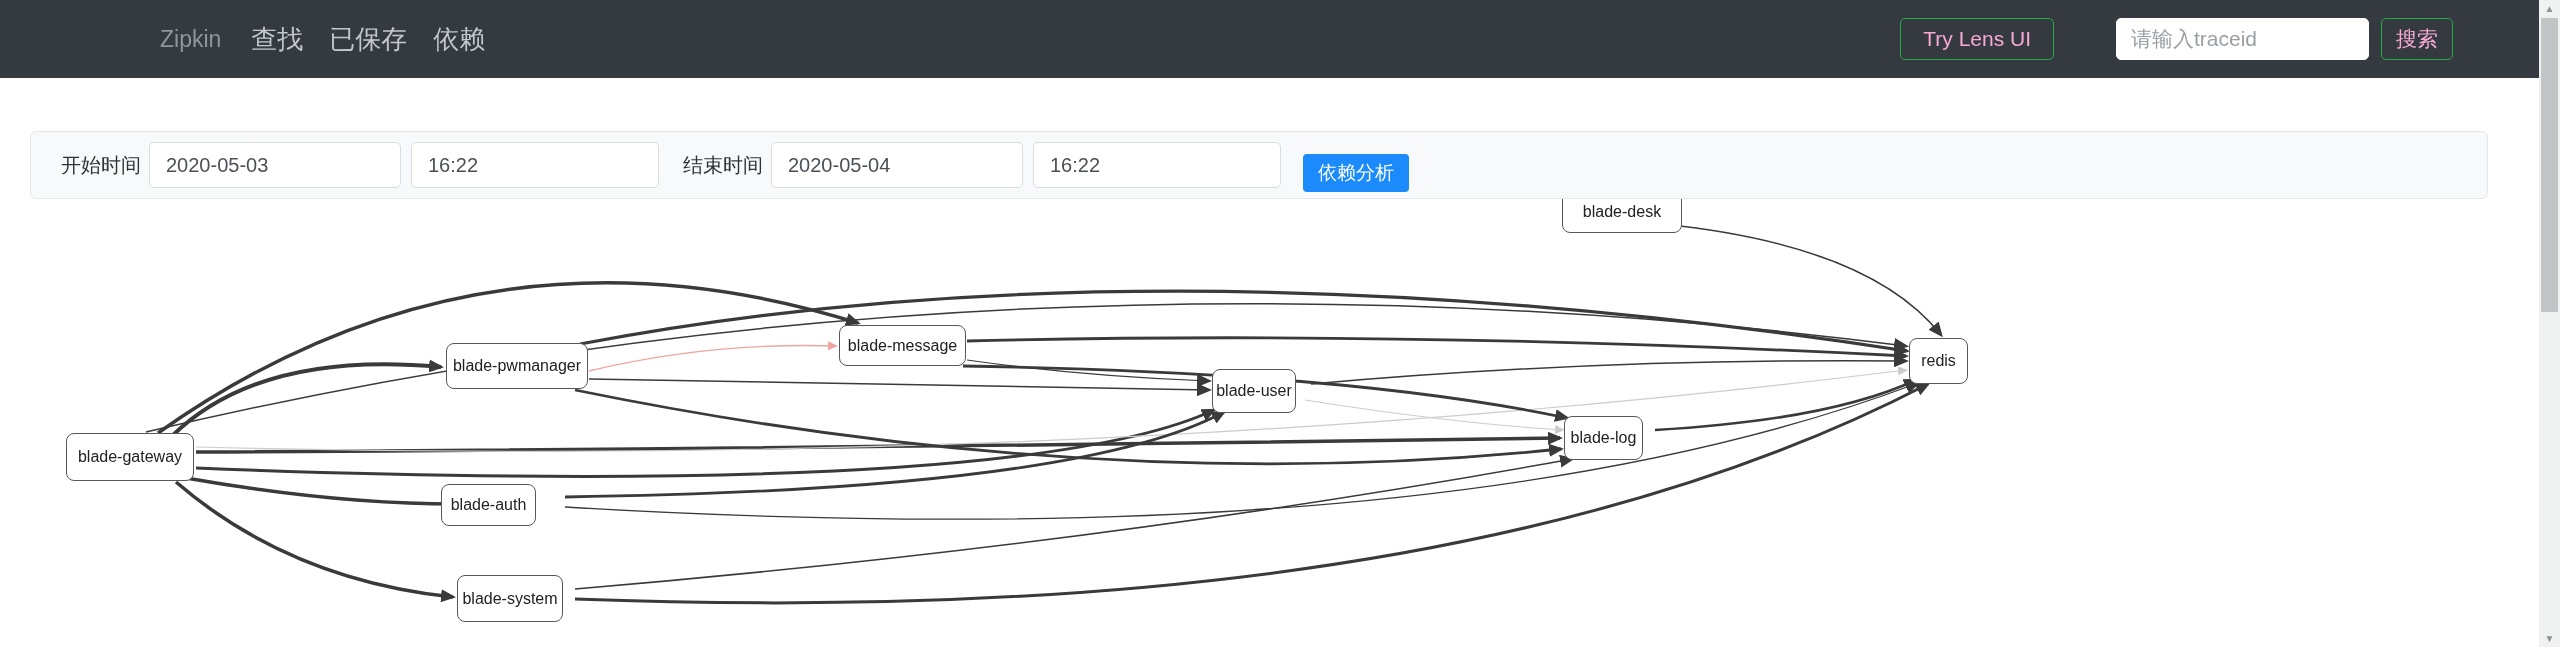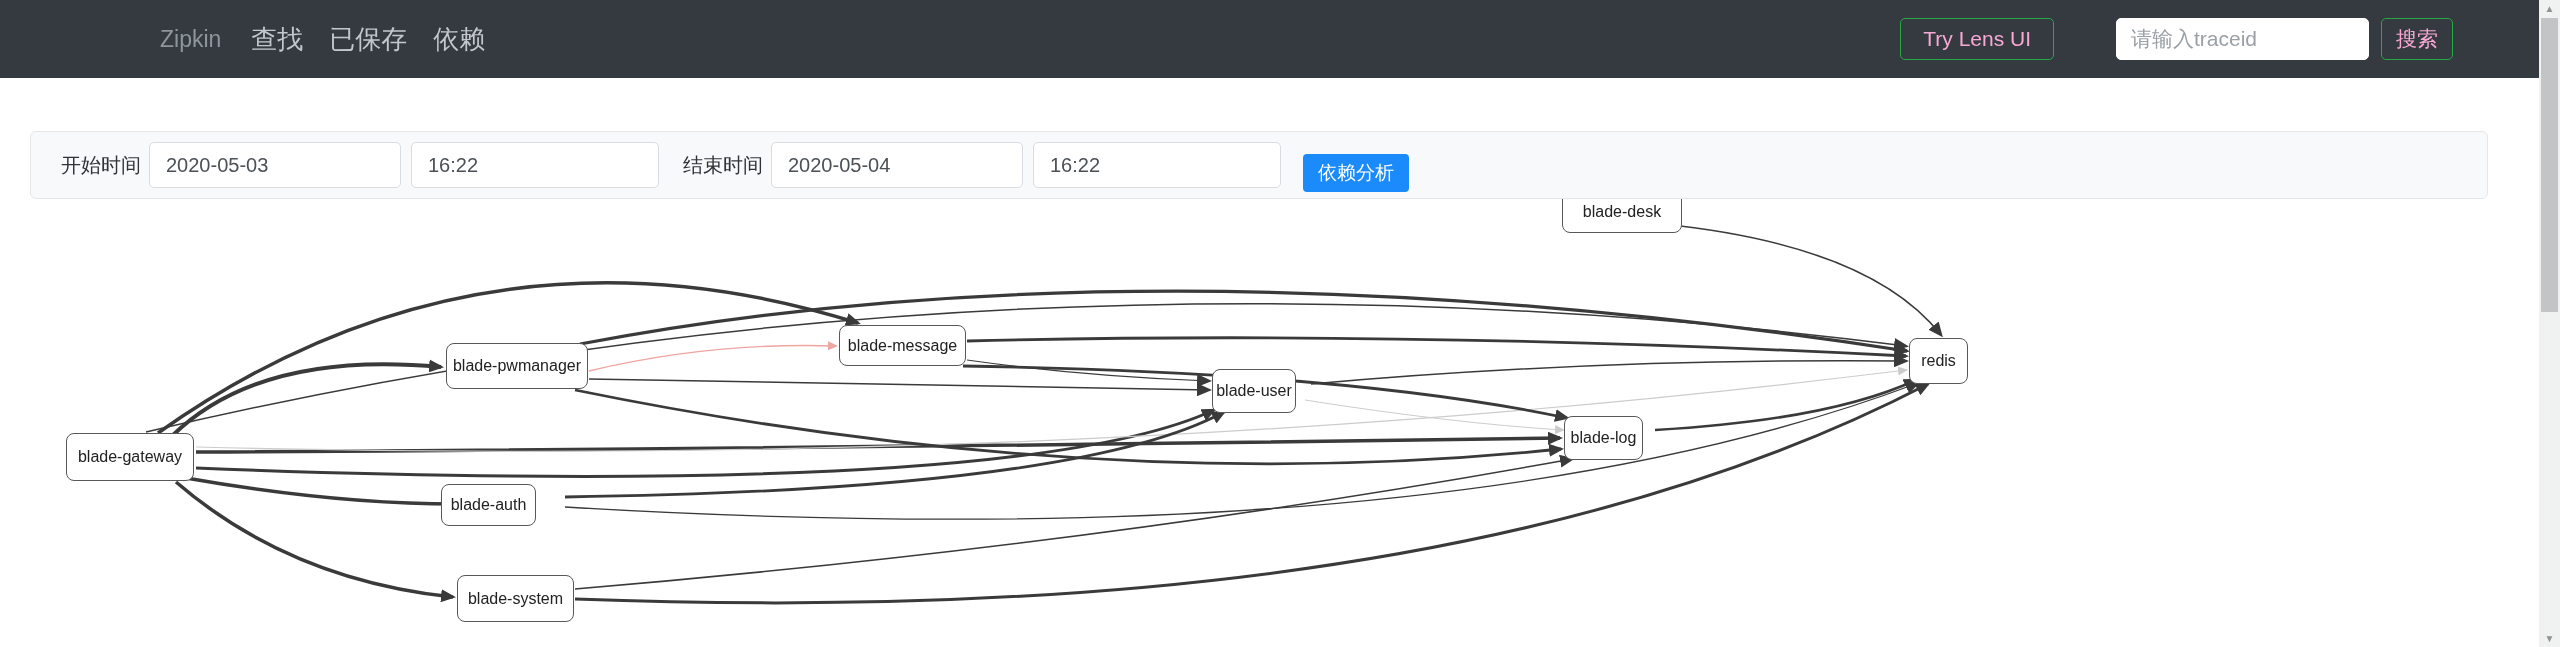--- a/index.html
+++ b/index.html
@@ -123,21 +123,21 @@
         <path d="M1655,430 Q1830,420 1916,380" fill="none" stroke="#3a3a3a" stroke-width="2.5" marker-end="url(#arrow-dark)"></path>
       </g>
   </svg>
   <div id="node-layer">
       <div class="gnode" style="left: 66px; top: 433px; width: 128px; height: 48px;">blade-gateway</div>
       <div class="gnode" style="left: 446px; top: 343px; width: 142px; height: 46px;">blade-pwmanager</div>
       <div class="gnode" style="left: 839px; top: 325px; width: 127px; height: 41px;">blade-message</div>
       <div class="gnode" style="left: 1212px; top: 369px; width: 84px; height: 44px;">blade-user</div>
       <div class="gnode" style="left: 1564px; top: 416px; width: 79px; height: 44px;">blade-log</div>
       <div class="gnode" style="left: 441px; top: 484px; width: 95px; height: 42px;">blade-auth</div>
-      <div class="gnode" style="left: 457px; top: 575px; width: 117px; height: 47px;">blade-system</div>
+      <div class="gnode" style="left: 457px; top: 575px; width: 106px; height: 47px;">blade-system</div>
       <div class="gnode" style="left: 1562px; top: 190px; width: 120px; height: 43px;">blade-desk</div>
       <div class="gnode" style="left: 1909px; top: 338px; width: 59px; height: 46px;">redis</div>
     </div>
 </div>
 
 <nav class="navbar">
   <span class="brand">Zipkin</span>
   <div class="nav-links">
     <span class="nav-link">查找</span>
     <span class="nav-link">已保存</span>

